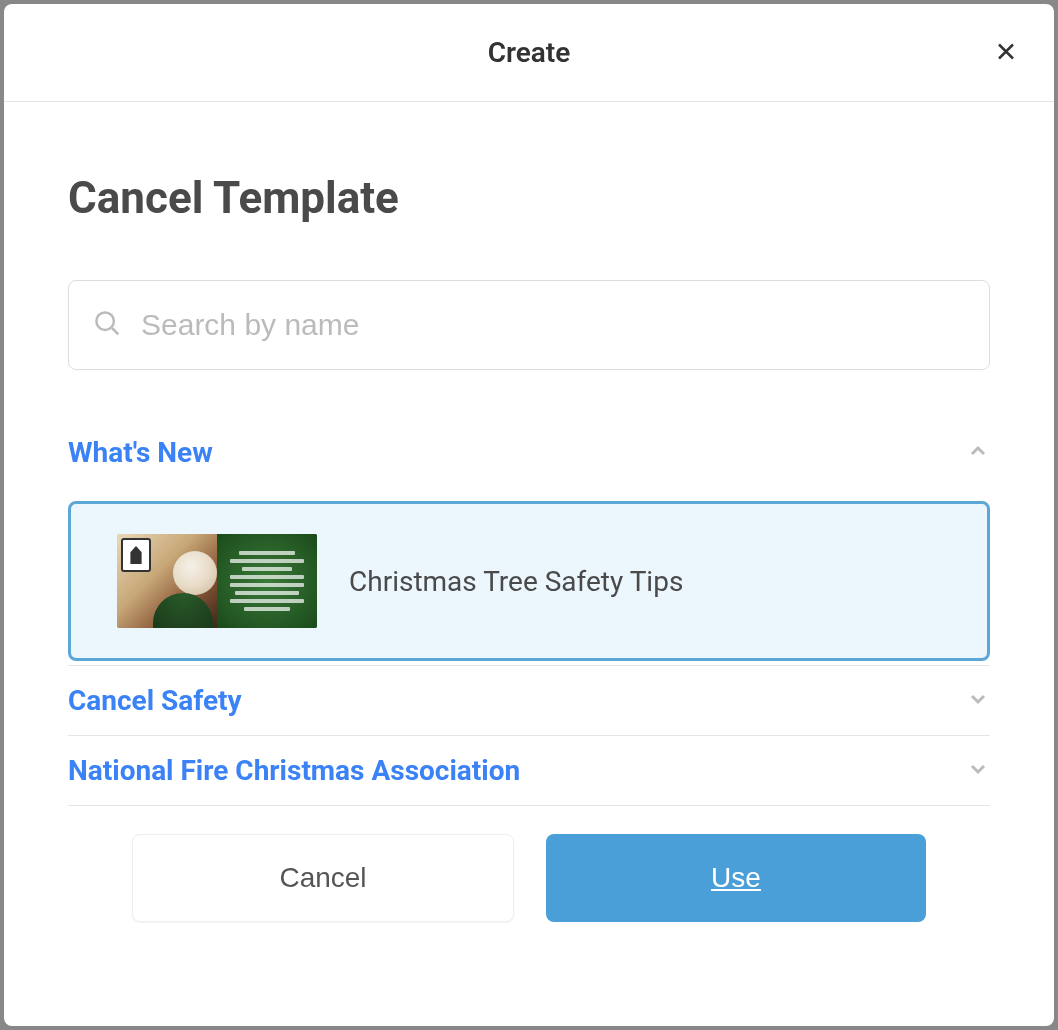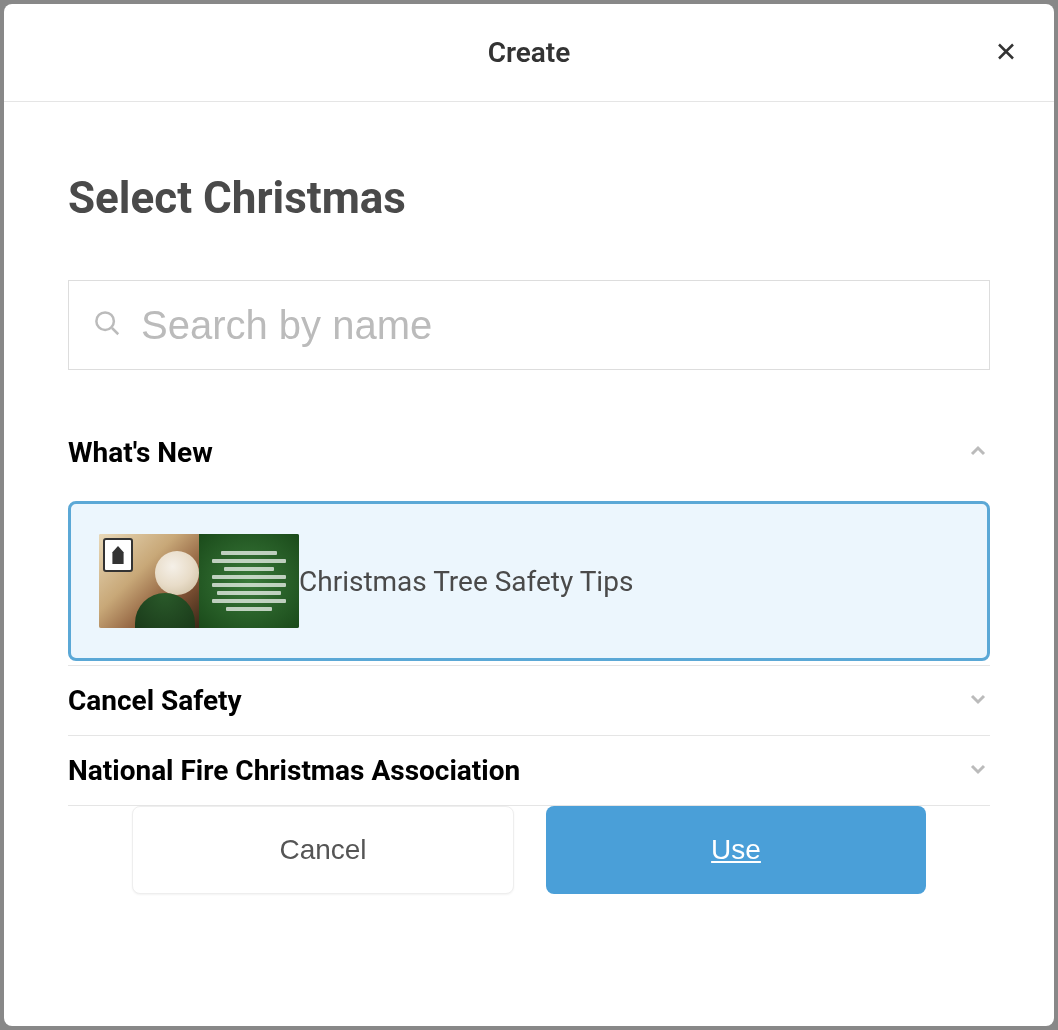--- a/index.html
+++ b/index.html
@@ -84,58 +84,59 @@
       width: 30px;
       height: 30px;
       stroke: #bbb;
       stroke-width: 2;
       fill: none;
     }
     .search-input {
       width: 100%;
       height: 90px;
       padding: 0 24px 0 72px;
-      font-size: 40px;
+      font-size: 30px;
       border: 1px solid #ddd;
-      border-radius: 0;
+      border-radius: 8px;
       color: #333;
       outline: none;
     }
     .search-input::placeholder {
       color: #bbb;
     }
     .category {
       border-bottom: 1px solid #e5e5e5;
     }
     .category-header {
       display: flex;
       align-items: center;
       justify-content: space-between;
       padding: 18px 0;
       cursor: pointer;
     }
     .category-header-title {
       font-size: 28px;
       font-weight: 700;
-      color: #000000;
+      color: #3b82f6;
     }
     .chevron svg {
       width: 24px;
       height: 24px;
       stroke: #bbb;
       stroke-width: 3;
       fill: none;
     }
     .category-items {
       padding: 14px 0 4px 0;
     }
     .template-item {
       display: flex;
       align-items: center;
-      padding: 30px 28px;
+      gap: 32px;
+      padding: 30px 46px;
       background: #ecf6fd;
       border: 3px solid #5ba8d6;
       border-radius: 8px;
       cursor: pointer;
     }
     .template-thumb {
       width: 200px;
       height: 94px;
       border-radius: 2px;
       overflow: hidden;
@@ -210,20 +211,21 @@
     }
     .template-name {
       font-size: 28px;
       font-weight: 400;
       color: #4a4a4a;
     }
     .modal-footer {
       display: flex;
       gap: 32px;
       padding: 0 64px 48px 64px;
+      margin-top: 28px;
     }
     .btn {
       flex: 1;
       height: 88px;
       font-size: 28px;
       font-weight: 500;
       border-radius: 8px;
       cursor: pointer;
       border: none;
     }
@@ -249,21 +251,21 @@
       <span>
         <svg viewBox="0 0 24 24">
             <line x1="5" y1="5" x2="19" y2="19"></line>
             <line x1="19" y1="5" x2="5" y2="19"></line>
           </svg>
       </span>
     </button>
   </div>
 
   <div class="modal-body">
-    <h1 class="page-title">Select Christmas</h1>
+    <h1 class="page-title">Cancel Template</h1>
 
     <div class="search-wrapper">
       <span class="search-icon">
         <svg viewBox="0 0 24 24">
             <circle cx="10.5" cy="10.5" r="7"></circle>
             <line x1="16" y1="16" x2="21" y2="21"></line>
           </svg>
       </span>
       <input class="search-input" type="text" placeholder="Search by name" style="">
     </div>

